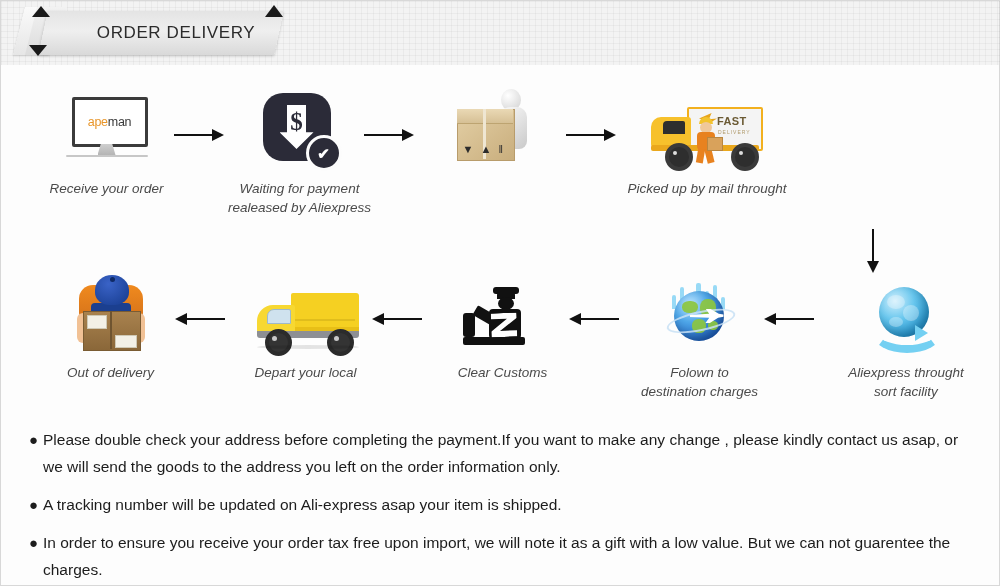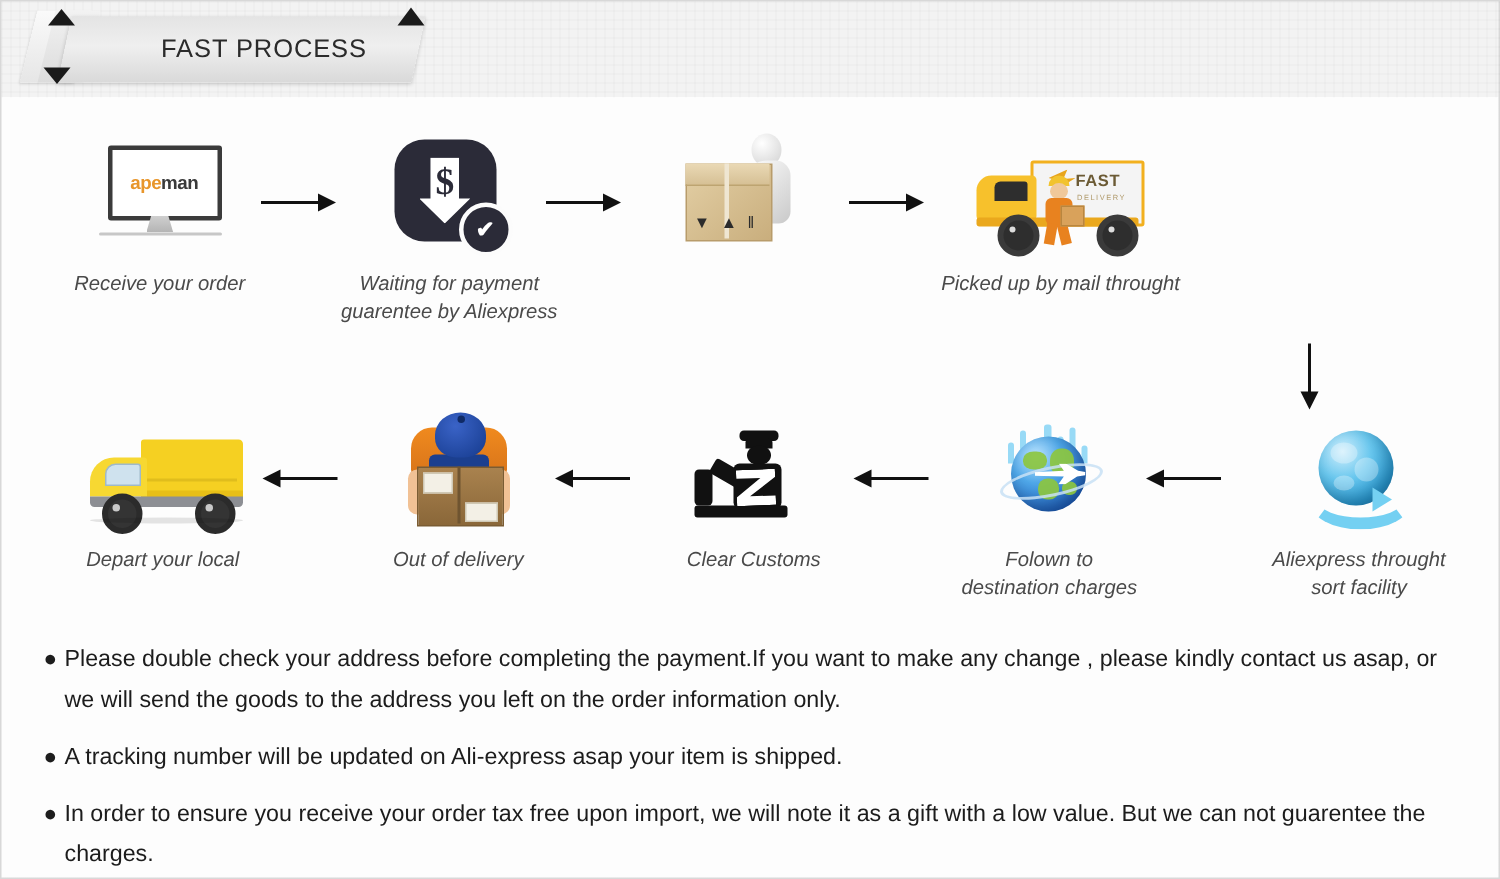--- a/index.html
+++ b/index.html
@@ -101,21 +101,21 @@
   
   
   .monitor{position:relative;width:86px;height:70px;}
   .mon-screen{position:absolute;left:8px;top:0;width:70px;height:44px;
     border:3px solid #3b3b3b;background:#fff;border-radius:2px;
     display:flex;align-items:center;justify-content:center;}
   .mon-neck{position:absolute;left:34px;top:47px;width:18px;height:11px;
     background:linear-gradient(to bottom,#cfcfcf,#b4b4b4);
     clip-path:polygon(18% 0,82% 0,100% 100%,0 100%);}
   .mon-base{position:absolute;left:2px;top:58px;width:82px;height:2px;background:#c7c7c7;border-radius:2px;}
-  .logo{font-size:12.5px;font-weight:bold;letter-spacing:-.3px;}
+  .logo{font-size:12.5px;font-weight:normal;letter-spacing:-.3px;}
   .logo .a{color:#e8962b;}
   .logo .b{color:#3a3a3a;}
 
   
   .pay{position:relative;width:74px;height:74px;}
   .pay-sq{position:absolute;left:0;top:0;width:68px;height:68px;
     background:#2b2b38;border-radius:20px;}
   .pay-arrow{position:absolute;left:17px;top:12px;width:34px;height:44px;
     background:#fff;
     clip-path:polygon(22% 0,78% 0,78% 62%,100% 62%,50% 100%,0 62%,22% 62%);}
@@ -260,21 +260,21 @@
 <div class="page">
   <div class="grid-texture"></div>
 
   <div class="ribbon-wrap">
     <div class="ribbon-tail"></div>
     <div class="ribbon-tail2"></div>
     <div class="ribbon-main"></div>
     <div class="notch a"></div>
     <div class="notch b"></div>
     <div class="notch c"></div>
-    <div class="ribbon-label">FAST PROCESS</div>
+    <div class="ribbon-label">ORDER DELIVERY</div>
   </div>
 
   <div class="row row1">
 
     <div class="step" style="margin-left:18px;">
       <div class="icon-box">
         <div class="monitor">
           <div class="mon-screen">
             <span class="logo">
               <span class="a">ape</span><span class="b">man</span>
@@ -296,21 +296,21 @@
         <div class="pay">
           <div class="pay-sq"></div>
           <div class="pay-arrow"></div>
           <div class="pay-dollar">$</div>
           <div class="pay-check">
             <span>✔</span>
           </div>
         </div>
       </div>
       <div class="caption">Waiting for payment
-guarentee by Aliexpress</div>
+realeased by Aliexpress</div>
       <div class="arrow right" style="left:152px;">
         <div class="shaft"></div>
           <div class="head"></div>
       </div>
     </div>
 
 
     <div class="step" style="margin-left:24px;">
       <div class="icon-box">
         <div class="packer">
@@ -359,20 +359,41 @@
     </div>
   </div>
 
   <div class="arrow-down">
     <div class="shaft"></div>
       <div class="head"></div>
   </div>
 
   <div class="row row2">
 
+    <div class="step" style="margin-left:22px;">
+      <div class="icon-box">
+        <div class="ofd">
+          <div class="of-shoulder"></div>
+          <div class="of-collar"></div>
+          <div class="of-cap"></div>
+          <div class="of-cap-btn"></div>
+          <div class="of-hands"></div>
+          <div class="of-box"></div>
+          <div class="of-box-split"></div>
+          <div class="of-lab1"></div>
+          <div class="of-lab2"></div>
+        </div>
+      </div>
+      <div class="caption">Out of delivery</div>
+      <div class="arrow left" style="left:150px;">
+        <div class="shaft"></div>
+          <div class="head"></div>
+      </div>
+    </div>
+
     <div class="step" style="margin-left:20px;">
       <div class="icon-box">
         <div class="van">
           <div class="vn-box"></div>
           <div class="vn-box-b"></div>
           <div class="vn-nose"></div>
           <div class="vn-win"></div>
           <div class="vn-line"></div>
           <div class="vn-skirt"></div>
           <div class="vn-wheel" style="left:14px;">
@@ -386,41 +407,20 @@
       </div>
       <div class="caption">Depart your local</div>
       <div class="arrow left" style="left:152px;">
         <div class="shaft"></div>
           <div class="head"></div>
       </div>
     </div>
 
     <div class="step" style="margin-left:22px;">
       <div class="icon-box">
-        <div class="ofd">
-          <div class="of-shoulder"></div>
-          <div class="of-collar"></div>
-          <div class="of-cap"></div>
-          <div class="of-cap-btn"></div>
-          <div class="of-hands"></div>
-          <div class="of-box"></div>
-          <div class="of-box-split"></div>
-          <div class="of-lab1"></div>
-          <div class="of-lab2"></div>
-        </div>
-      </div>
-      <div class="caption">Out of delivery</div>
-      <div class="arrow left" style="left:150px;">
-        <div class="shaft"></div>
-          <div class="head"></div>
-      </div>
-    </div>
-
-    <div class="step" style="margin-left:22px;">
-      <div class="icon-box">
         <div class="customs">
           <div class="cu-cap"></div>
           <div class="cu-cap2"></div>
           <div class="cu-head"></div>
           <div class="cu-torso"></div>
           <div class="cu-arm"></div>
           <div class="cu-bag1"></div>
           <div class="cu-base"></div>
           <div class="cu-z"></div>
         </div>

